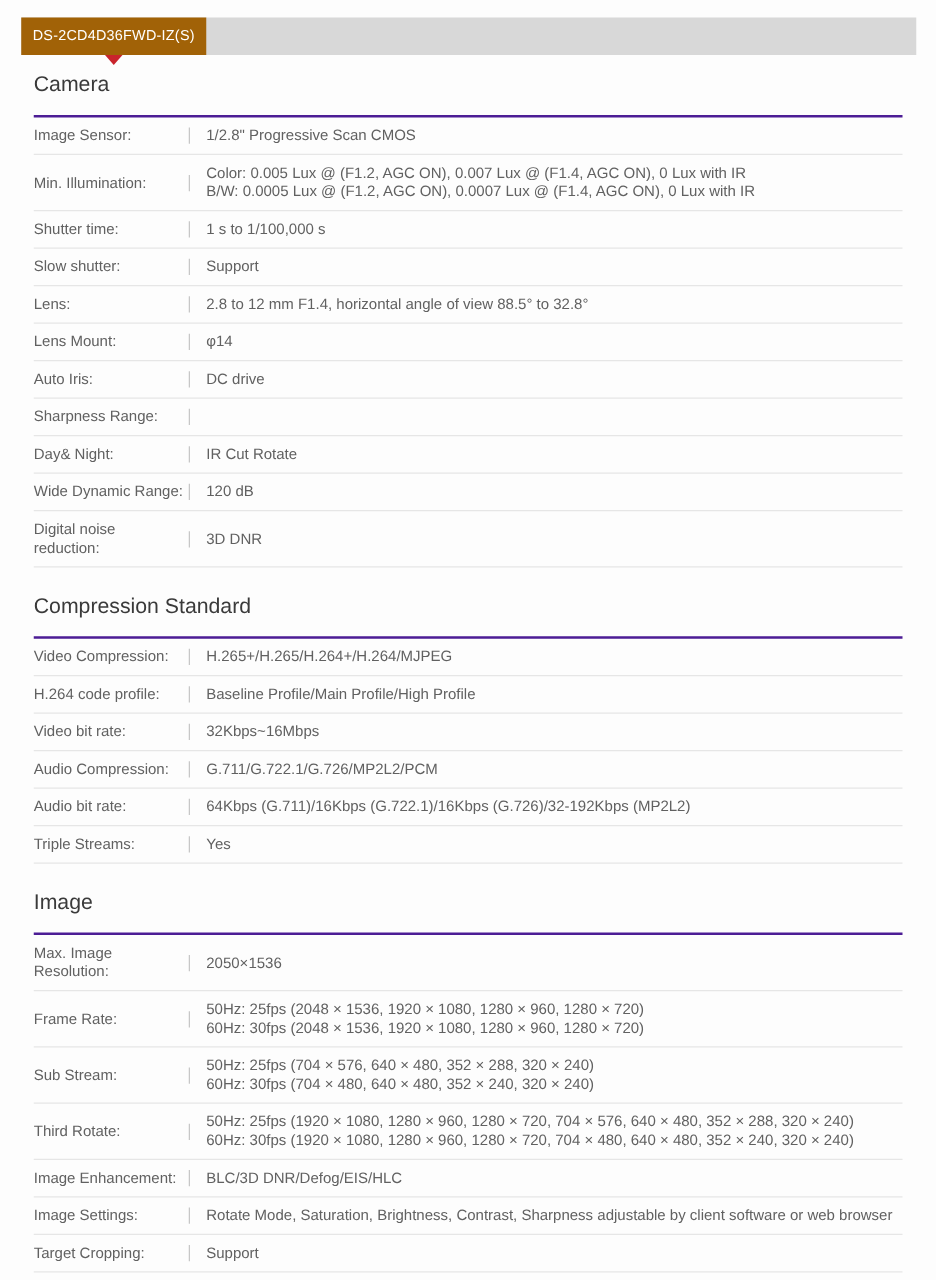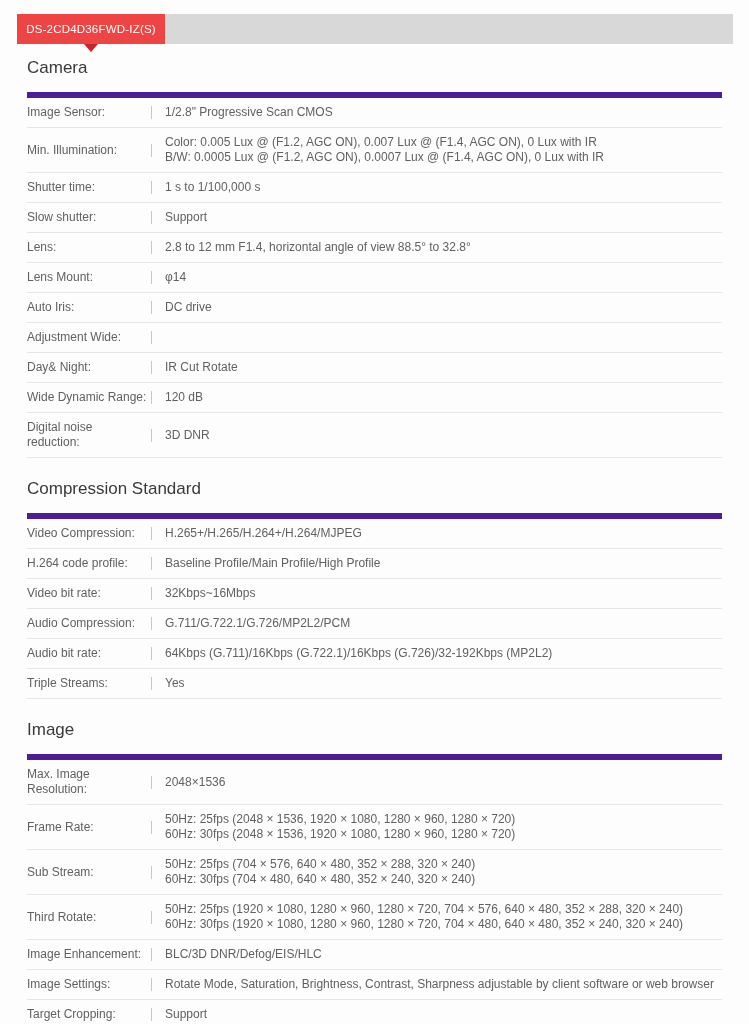--- a/index.html
+++ b/index.html
@@ -17,21 +17,21 @@
   .topbar {
     position: absolute;
     top: 14px; left: 17px; right: 16px;
     height: 30px;
     background: #d8d8d8;
   }
   .badge {
     position: relative;
     float: left;
     width: 148px; height: 30px;
-    background: #ef4444;
+    background: #a16207;
     color: #ffffff;
     font-size: 11.5px;
     line-height: 30px;
     text-align: center;
     letter-spacing: 0.2px;
     white-space: nowrap;
   }
   .badge .pointer {
     position: absolute;
     left: 50%; bottom: -8px;
@@ -46,21 +46,21 @@
   .content {
     position: absolute;
     top: 52px; left: 27px; right: 27px;
   }
   .section-title {
     font-size: 17px;
     font-weight: 400;
     color: #3a3a3a;
     margin: 0;
     padding: 21px 0 14px 0;
-    border-bottom: 6px solid #4c1d95;
+    border-bottom: 2px solid #4c1d95;
   }
   .section:first-child .section-title { padding-top: 6px; }
 
   .row {
     display: flex;
     align-items: center;
     border-bottom: 1px solid #e6e6e6;
     padding: 7px 0;
     font-size: 12px;
     color: #616161;
@@ -149,21 +149,21 @@
 
   <div class="row">
     <div class="label">Auto Iris:</div>
     <div class="sep"></div>
     <div class="value">
               <div class="line">DC drive</div>
             </div>
   </div>
 
   <div class="row">
-    <div class="label">Adjustment Wide:</div>
+    <div class="label">Sharpness Range:</div>
     <div class="sep"></div>
   </div>
 
   <div class="row">
     <div class="label">Day&amp; Night:</div>
     <div class="sep"></div>
     <div class="value">
               <div class="line">IR Cut Rotate</div>
             </div>
   </div>
@@ -239,21 +239,21 @@
 </div>
   </section>
 
   <section class="section">
     <h2 class="section-title">Image</h2>
     <div class="rows">
   <div class="row">
     <div class="label">Max. Image Resolution:</div>
     <div class="sep"></div>
     <div class="value">
-              <div class="line">2048×1536</div>
+              <div class="line">2050×1536</div>
             </div>
   </div>
 
   <div class="row">
     <div class="label">Frame Rate:</div>
     <div class="sep"></div>
     <div class="value">
               <div class="line">50Hz: 25fps (2048 × 1536, 1920 × 1080, 1280 × 960, 1280 × 720)</div>
               <div class="line">60Hz: 30fps (2048 × 1536, 1920 × 1080, 1280 × 960, 1280 × 720)</div>
             </div>

